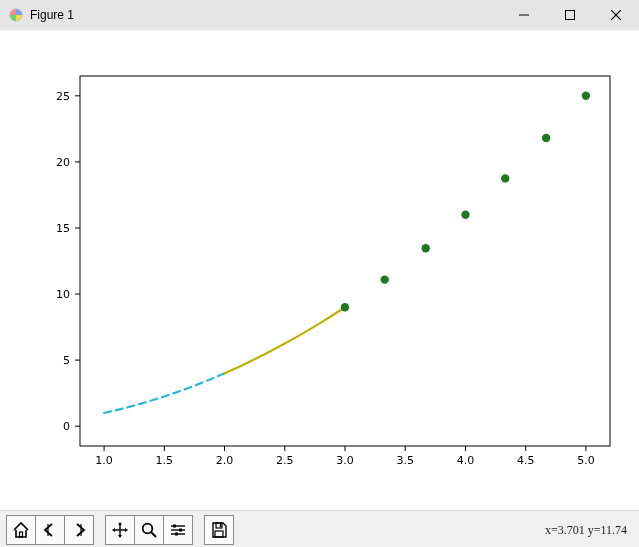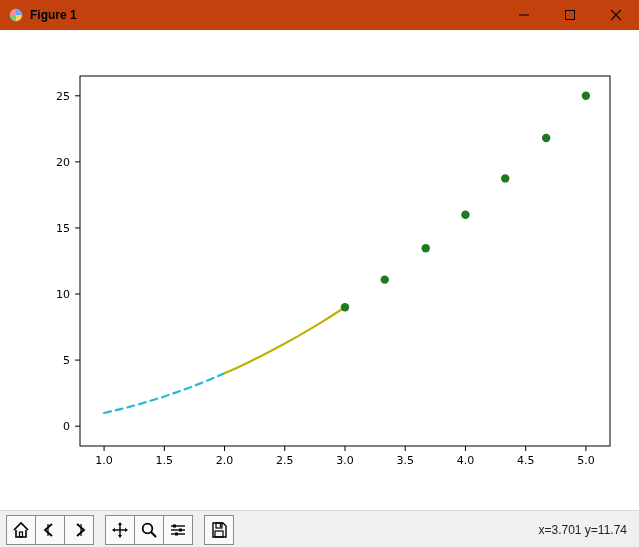--- a/index.html
+++ b/index.html
@@ -11,23 +11,22 @@
     font-size: 12px;
     background: #fff;
     overflow: hidden;
     color: #000;
   }
   
   .titlebar {
     height: 30px;
     display: flex;
     align-items: center;
-    background: #c2410c;
+    background: #e5e5e5;
     border-bottom: 1px solid #f5f5f5;
-    font-weight: bold;
   }
   .titlebar .app-icon {
     width: 16px; height: 16px;
     margin: 0 6px 0 8px;
     display: flex; align-items: center; justify-content: center;
   }
   .titlebar .title {
     flex: 0 0 auto;
     font-size: 12px;
   }
@@ -74,21 +73,21 @@
     margin-right: -1px;
     cursor: pointer;
   }
   .tb-btn:first-child { }
   .tb-btn svg { display: block; }
   .toolbar .coords {
     margin-left: auto;
     font-size: 12px;
     color: #222;
     padding-right: 6px;
-    font-family: Liberation Sans, sans-serif;
+    font-family: Liberation Serif, serif;
   }
 </style>
 </head>
 <body>
 
 <div class="titlebar">
   <span class="app-icon">
     <svg width="14" height="14" viewBox="0 0 14 14">
       <circle cx="7" cy="7" r="6" fill="#fff" stroke="#888" stroke-width="0.6"></circle>
       <path d="M7 1 A6 6 0 0 1 13 7 L7 7 Z" fill="#6aa6ff"></path>

